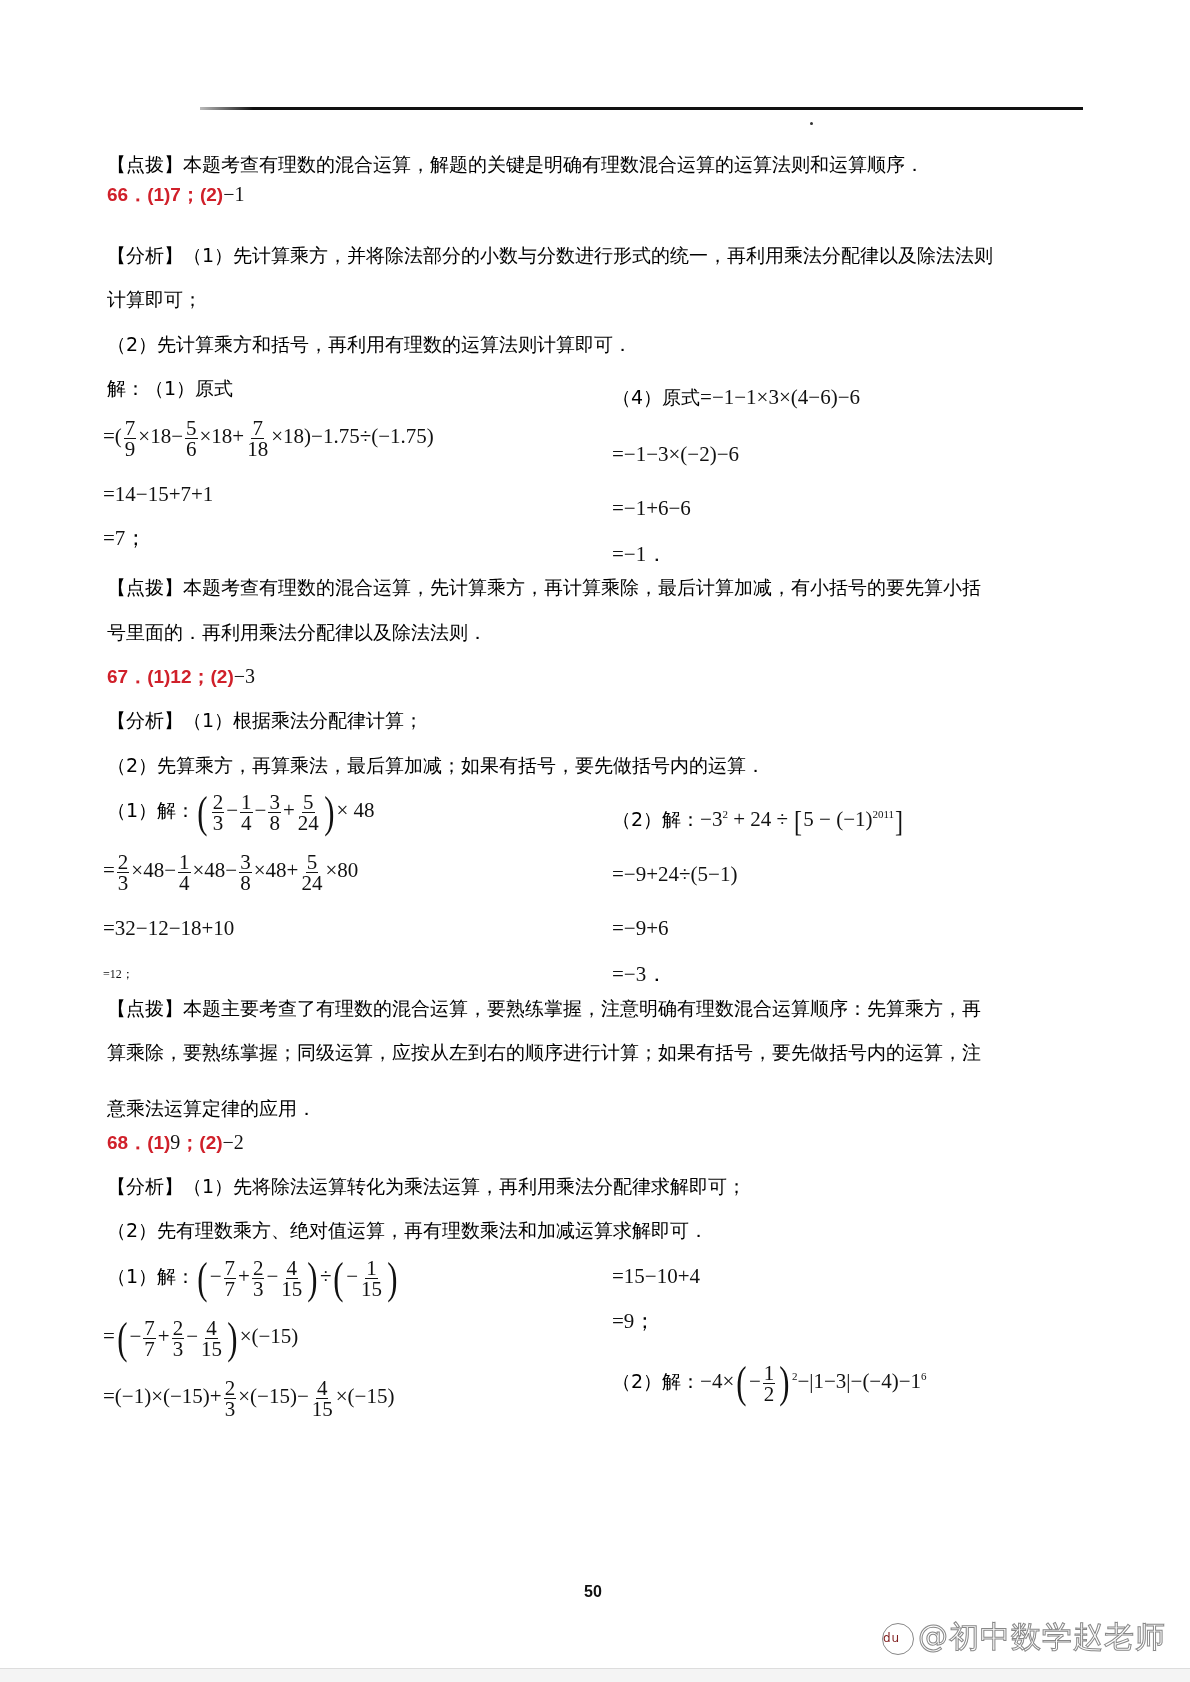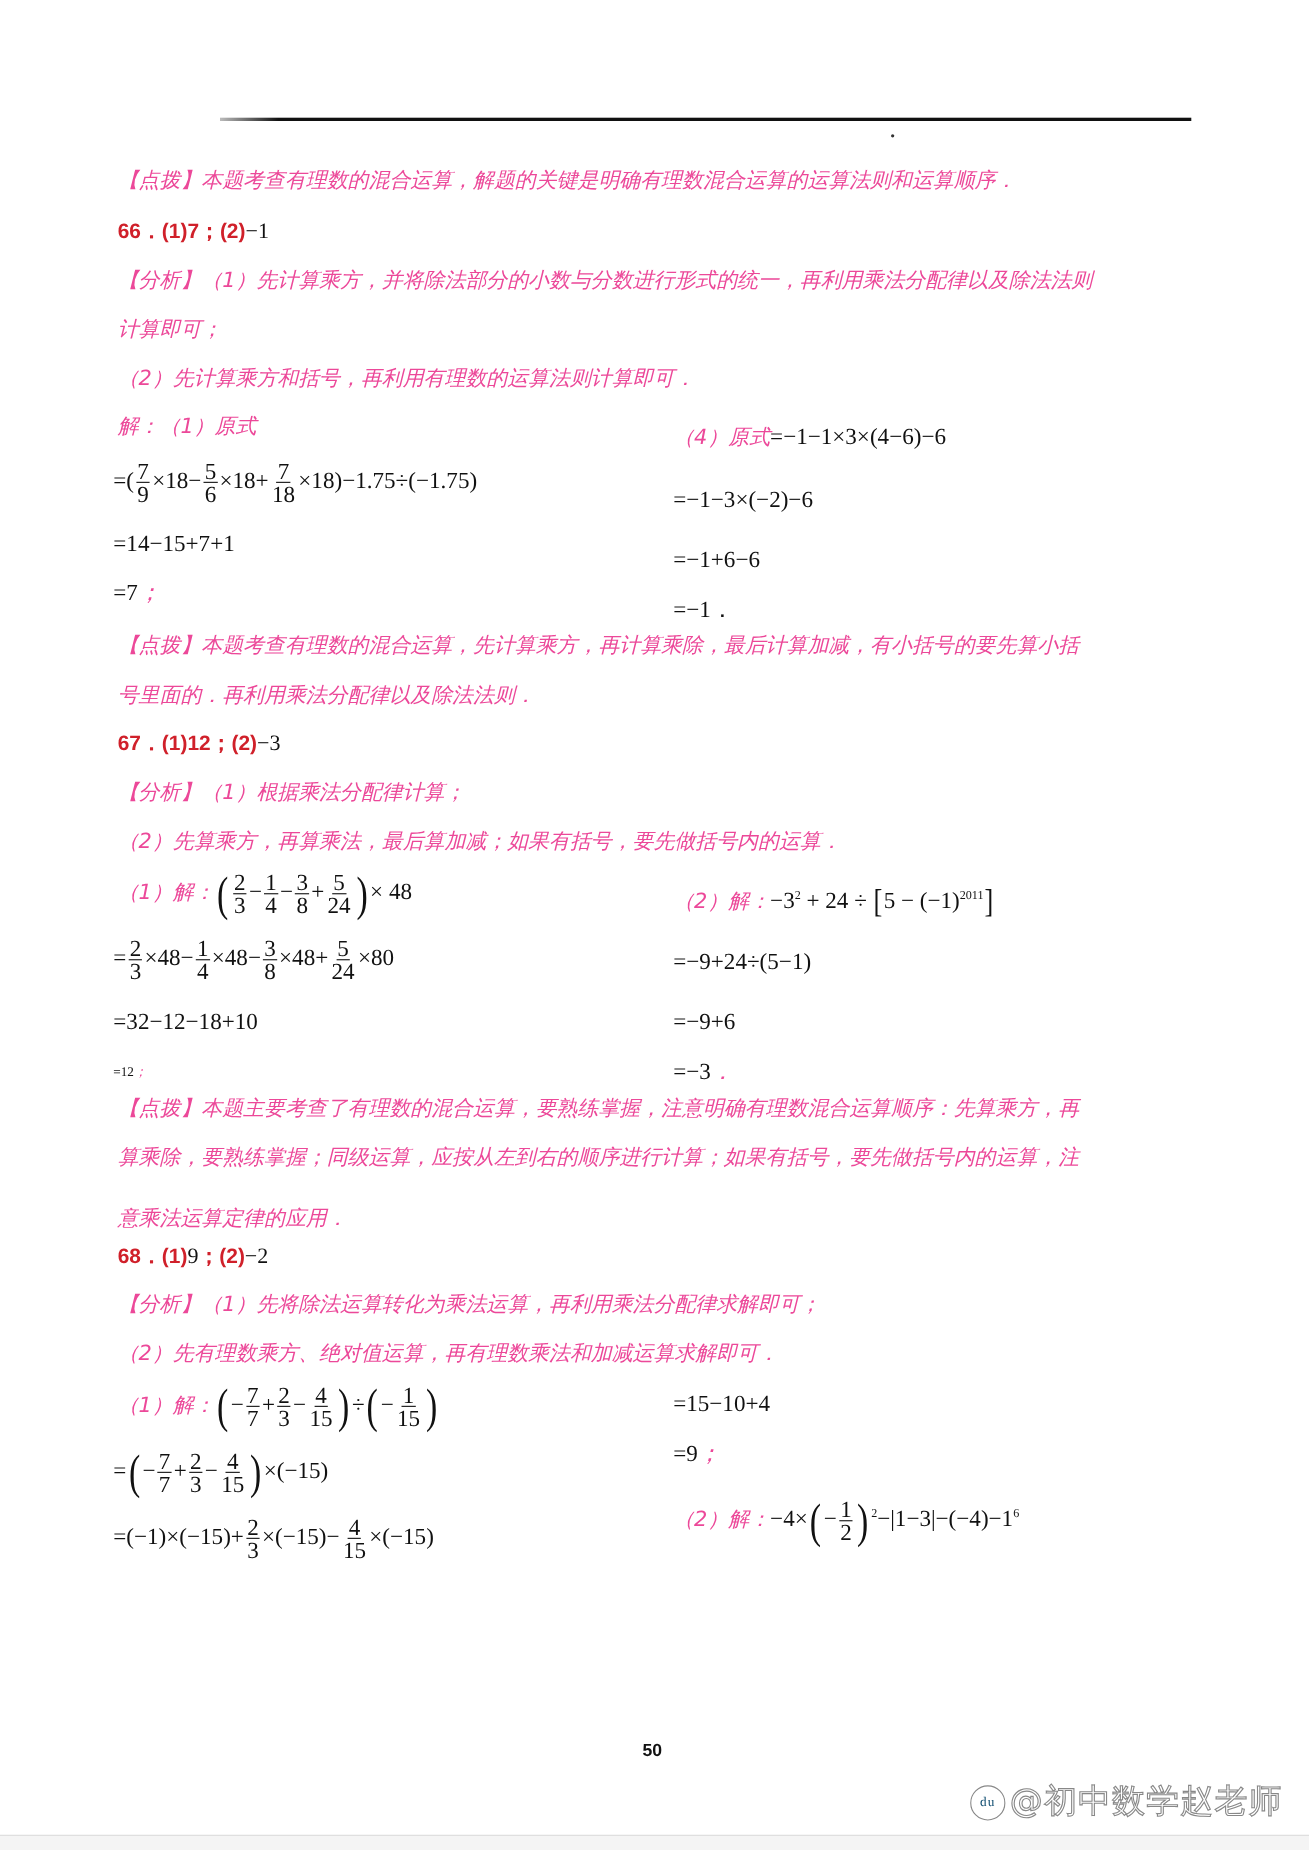--- a/index.html
+++ b/index.html
@@ -1,44 +1,44 @@
 <!DOCTYPE html>
 <html><head>
 <meta charset="utf-8">
 <style>
   html, body { margin:0; padding:0; background:#ffffff; }
   body { width:1190px; height:1682px; position:relative; overflow:hidden; font-family:"DejaVu Serif", serif; color:#111; }
   .rule { position:absolute; left:200px; top:107px; width:883px; height:3px; background:linear-gradient(90deg,#bbb 0%,#111 6%,#111 100%); }
   .dot { position:absolute; left:810px; top:122px; width:3px; height:3px; background:#333; border-radius:50%; }
   .line { position:absolute; left:107px; font-size:19px; line-height:24px; white-space:nowrap; }
-  .red { color:#ec4899;font-style:italic; }
+  .red { color:#000000; }
   .cn { font-family:"DejaVu Sans", sans-serif; }
   .num { font-family:"Liberation Sans", sans-serif; font-weight:bold; color:#d0202a; }
   .ans { font-family:"Liberation Serif", serif; color:#111; font-size:20px; }
   .math { position:absolute; font-family:"Liberation Serif", serif; font-size:21px; color:#111; white-space:nowrap; line-height:28px; }
   .frac { display:inline-flex; flex-direction:column; align-items:center; vertical-align:middle; margin:0 2px; line-height:20px; }
   .frac .n { border-bottom:1.3px solid #111; padding:0 1px; }
   .frac .d { padding:0 1px; }
   .bigp { font-size:44px; vertical-align:middle; line-height:40px; font-weight:normal; transform:scaleX(0.7); display:inline-block; }
   .medp { font-size:30px; vertical-align:middle; line-height:28px; display:inline-block; transform:scaleX(0.8);}
   sup { font-size:11px; }
   .pageno { position:absolute; left:584px; top:1583px; font-family:"Liberation Sans", sans-serif; font-weight:bold; font-size:16px; color:#111; }
   .wm { position:absolute; left:882px; top:1617px; font-family:"DejaVu Sans", sans-serif; font-size:30px; color:#fff; -webkit-text-stroke:1px #888; letter-spacing:1px; white-space:nowrap; }
-  .paw { display:inline-block; width:30px; height:30px; border:1.3px solid #888; border-radius:50%; font-size:12px; text-align:center; line-height:28px; color:#0c4a6e; -webkit-text-stroke:0; vertical-align:middle; margin-right:4px;font-family:Liberation Serif, serif;}
+  .paw { display:inline-block; width:30px; height:30px; border:1.3px solid #888; border-radius:50%; font-size:12px; text-align:left; line-height:28px; color:#7f1d1d; -webkit-text-stroke:0; vertical-align:middle; margin-right:4px;}
   .bottombar { position:absolute; left:0; top:1668px; width:1190px; height:14px; background:#f4f4f4; border-top:1px solid #ddd; }
 </style>
 </head>
 <body>
 
 <div class="rule"></div>
 <div class="dot"></div>
 
 <div class="line cn red" style="top:152px">【点拨】本题考查有理数的混合运算，解题的关键是明确有理数混合运算的运算法则和运算顺序．</div>
 
-<div class="line" style="top:198px">
+<div class="line" style="top:182px">
   <span class="num">66．(1)7；(2)</span><span class="ans">−1</span>
 </div>
 <div class="line cn red" style="top:243px">【分析】（1）先计算乘方，并将除法部分的小数与分数进行形式的统一，再利用乘法分配律以及除法法则</div>
 <div class="line cn red" style="top:287px">计算即可；</div>
 <div class="line cn red" style="top:332px">（2）先计算乘方和括号，再利用有理数的运算法则计算即可．</div>
 
 <div class="line cn red" style="top:376px">解：（1）原式</div>
 <div class="math" style="left:103px; top:418px">
   <span>=(</span><span class="frac">
       <span class="n">7</span>

